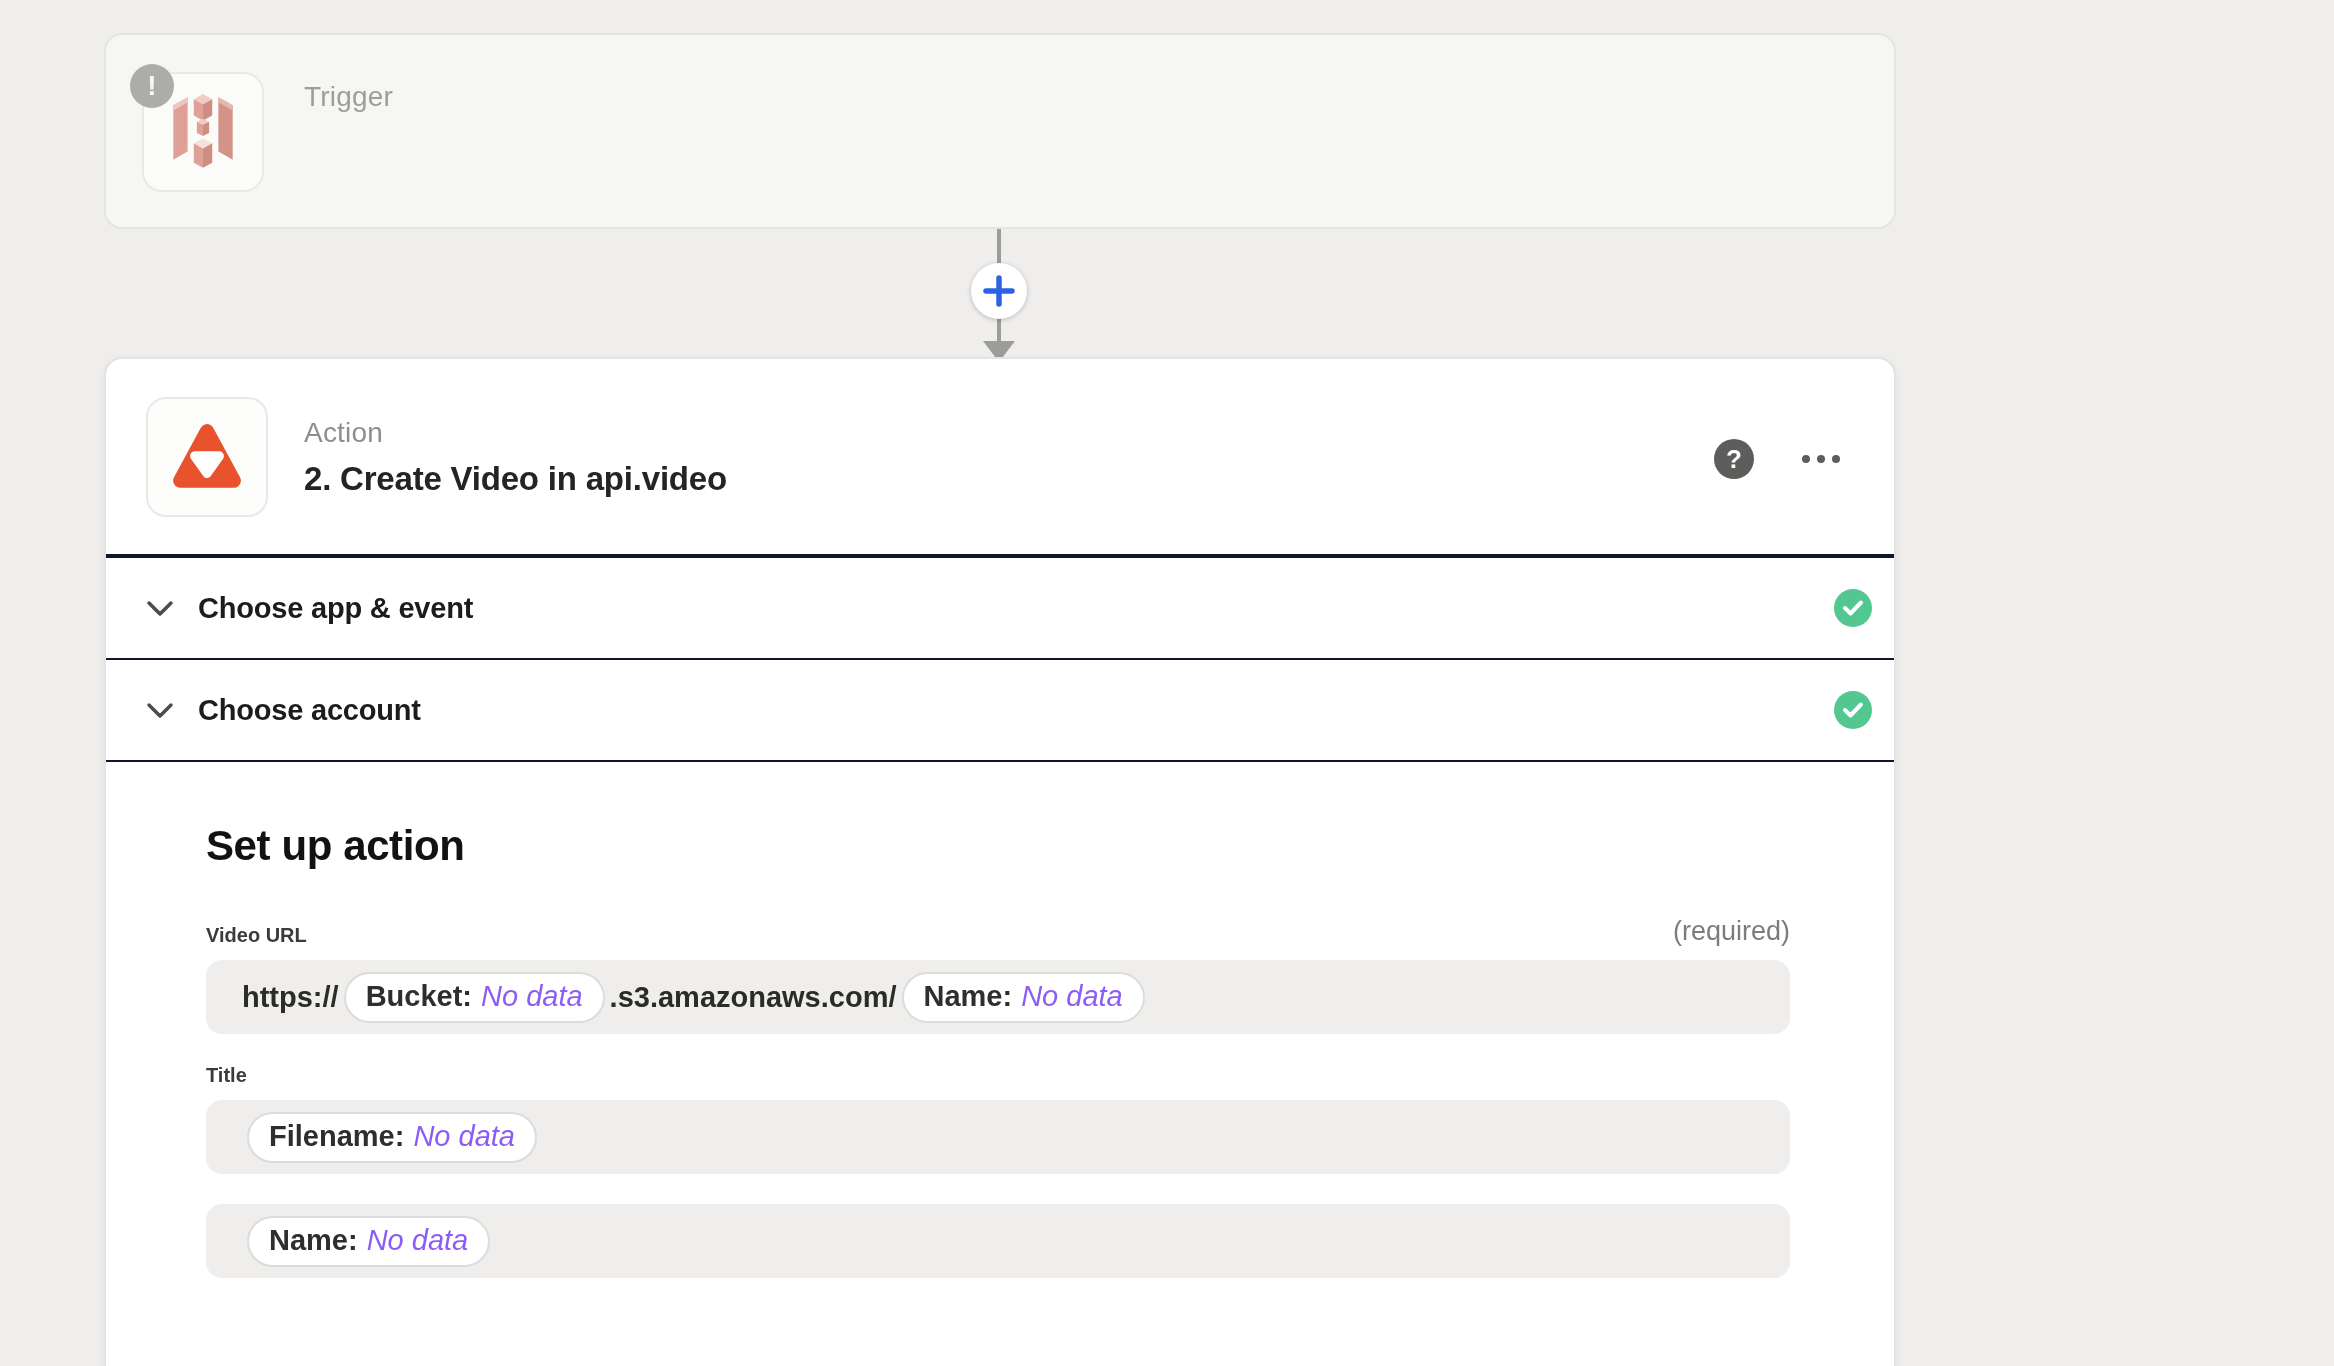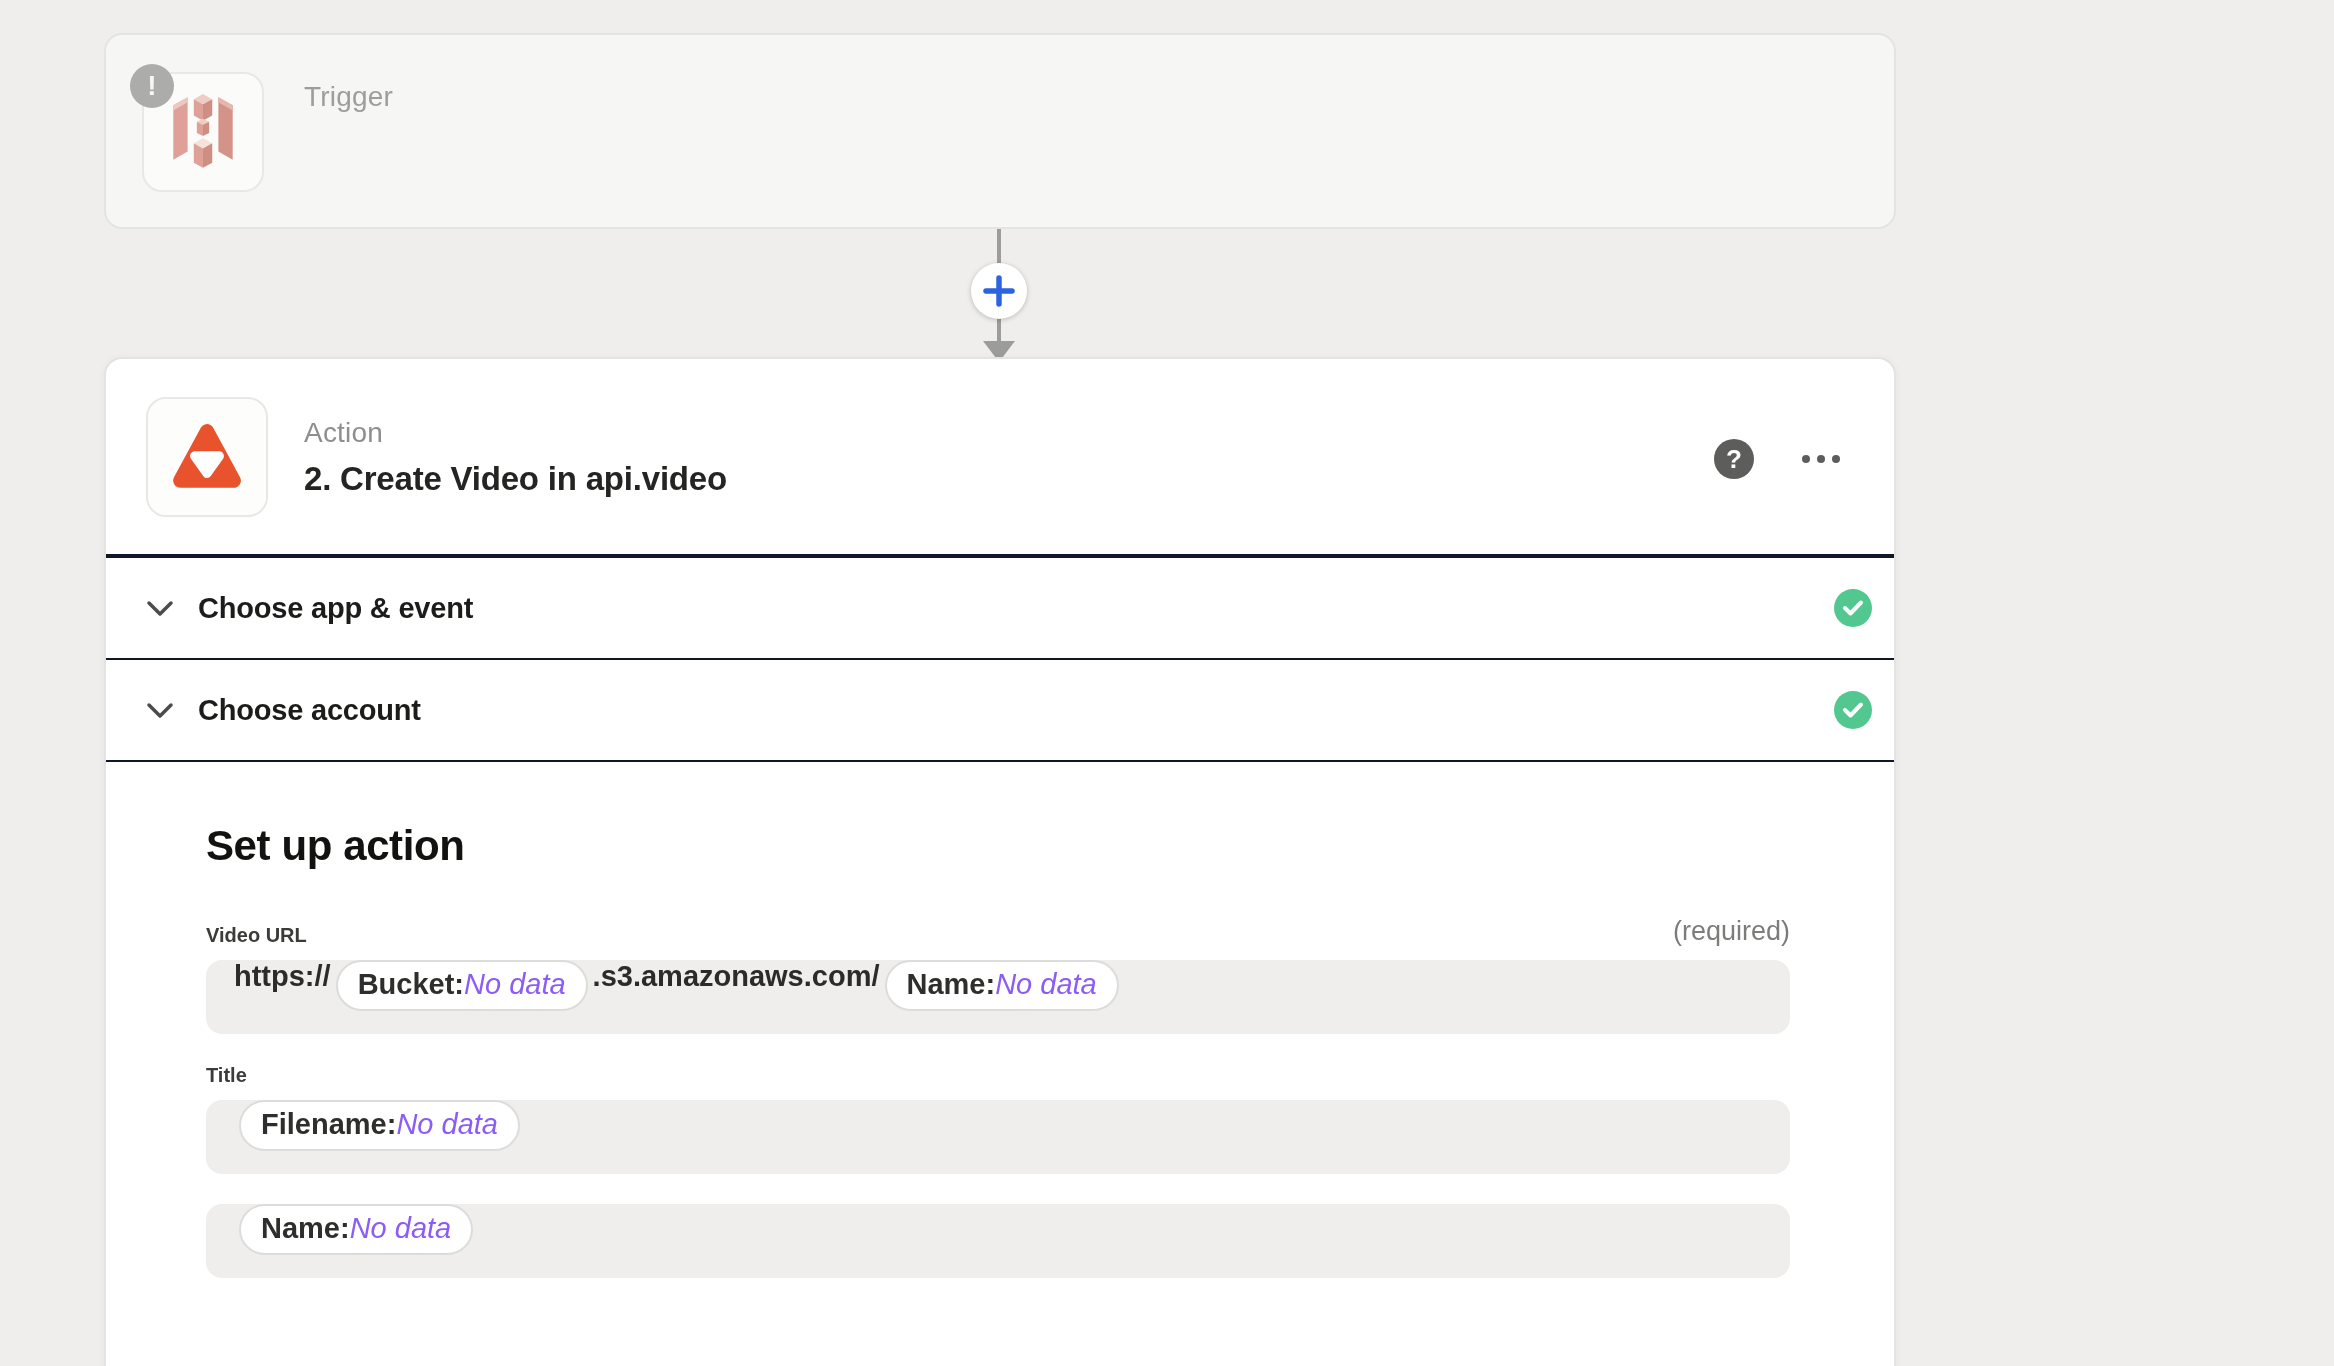--- a/index.html
+++ b/index.html
@@ -81,26 +81,26 @@
 
   
   .setup{padding:60px 0 0 100px;}
   .setup-heading{font-size:42px;font-weight:700;color:#121210;letter-spacing:-.4px;margin:0 0 46px 0;}
   .field{width:1584px;}
   .field-label-row{display:flex;align-items:flex-end;justify-content:space-between;margin-bottom:13px;}
   .field-label{font-size:20px;font-weight:700;color:#3b3b39;}
   .required-note{font-size:27px;color:#7c7c7a;}
   .field-input{
     height:74px;background:#efeeed;border-radius:16px;
-    display:flex;align-items:flex-start;padding:0 28px;box-sizing:border-box;
+    display:flex;align-items:center;padding:0 36px;box-sizing:border-box;
     margin-bottom:30px;cursor:text;
   }
   .inline-text{font-size:29px;font-weight:700;color:#2b2b29;white-space:pre;}
   .pill{
-    display:inline-flex;align-items:baseline;
+    display:inline-flex;align-items:baseline;gap:9px;
     background:#ffffff;border:2px solid #dcdcda;border-radius:999px;
     padding:6px 20px 8px 20px;margin:0 5px;white-space:nowrap;
   }
   .pill-label{font-size:29px;font-weight:700;color:#2e2e2c;}
   .pill-value{font-size:29px;font-style:italic;color:#8b5cf6;}
 </style>
 </head>
 <body>
 
 <div class="abs trigger-card">

